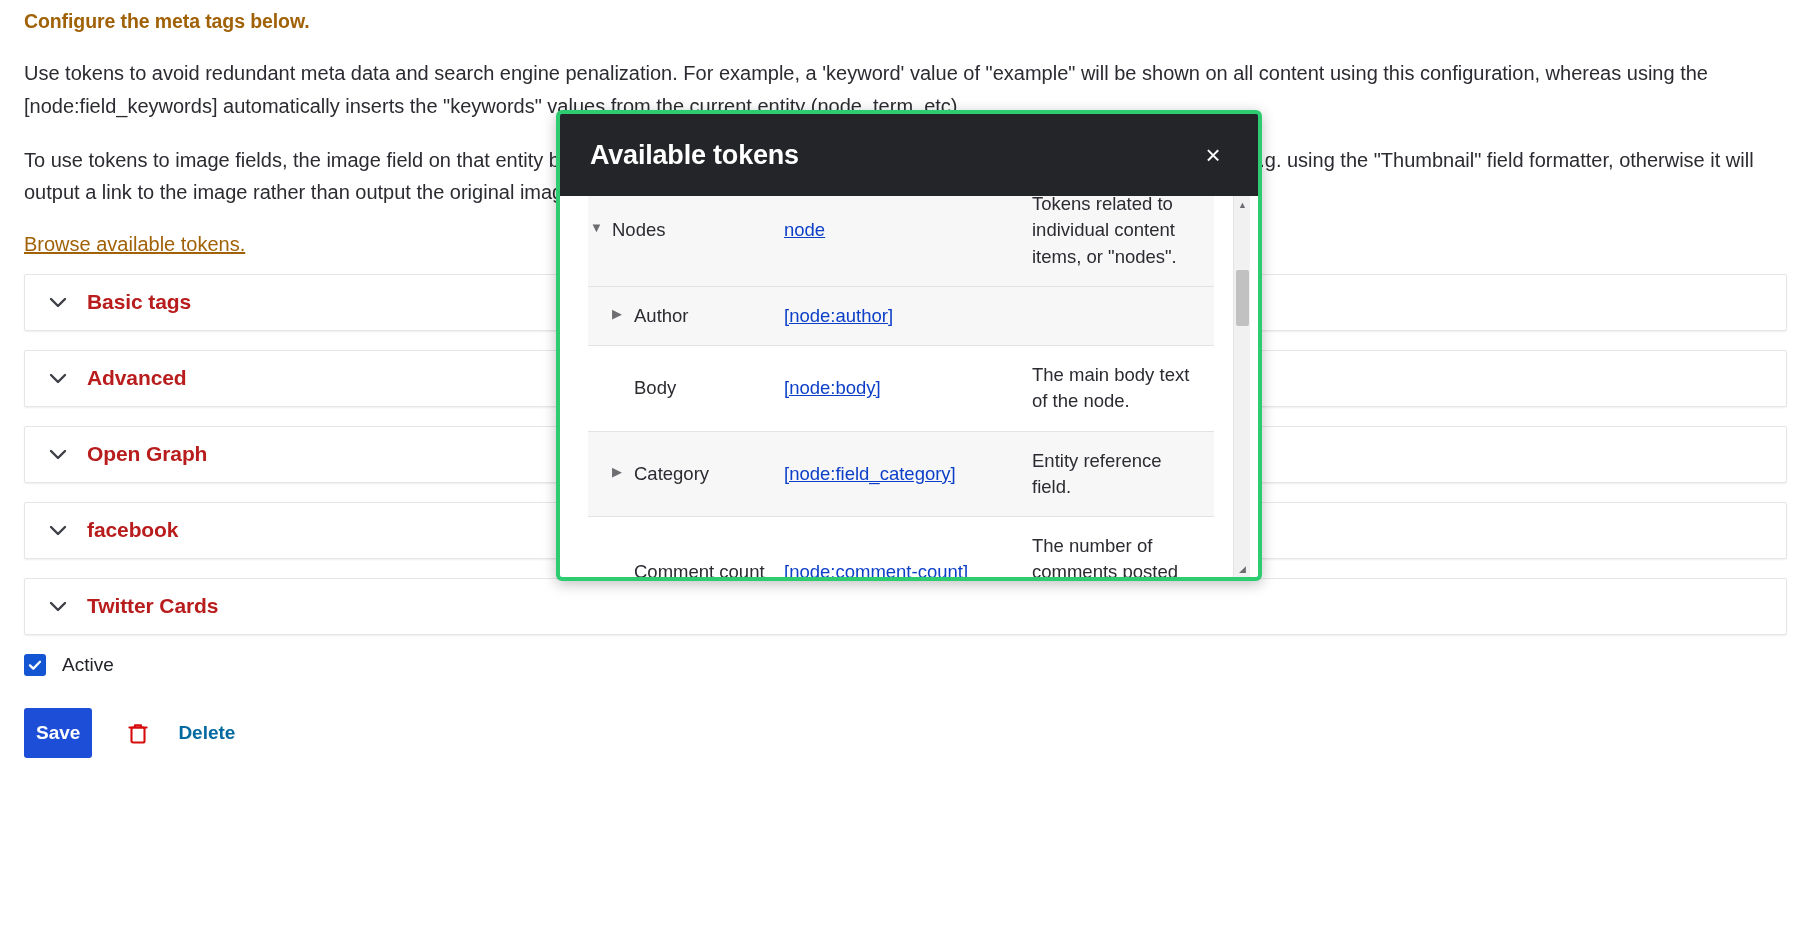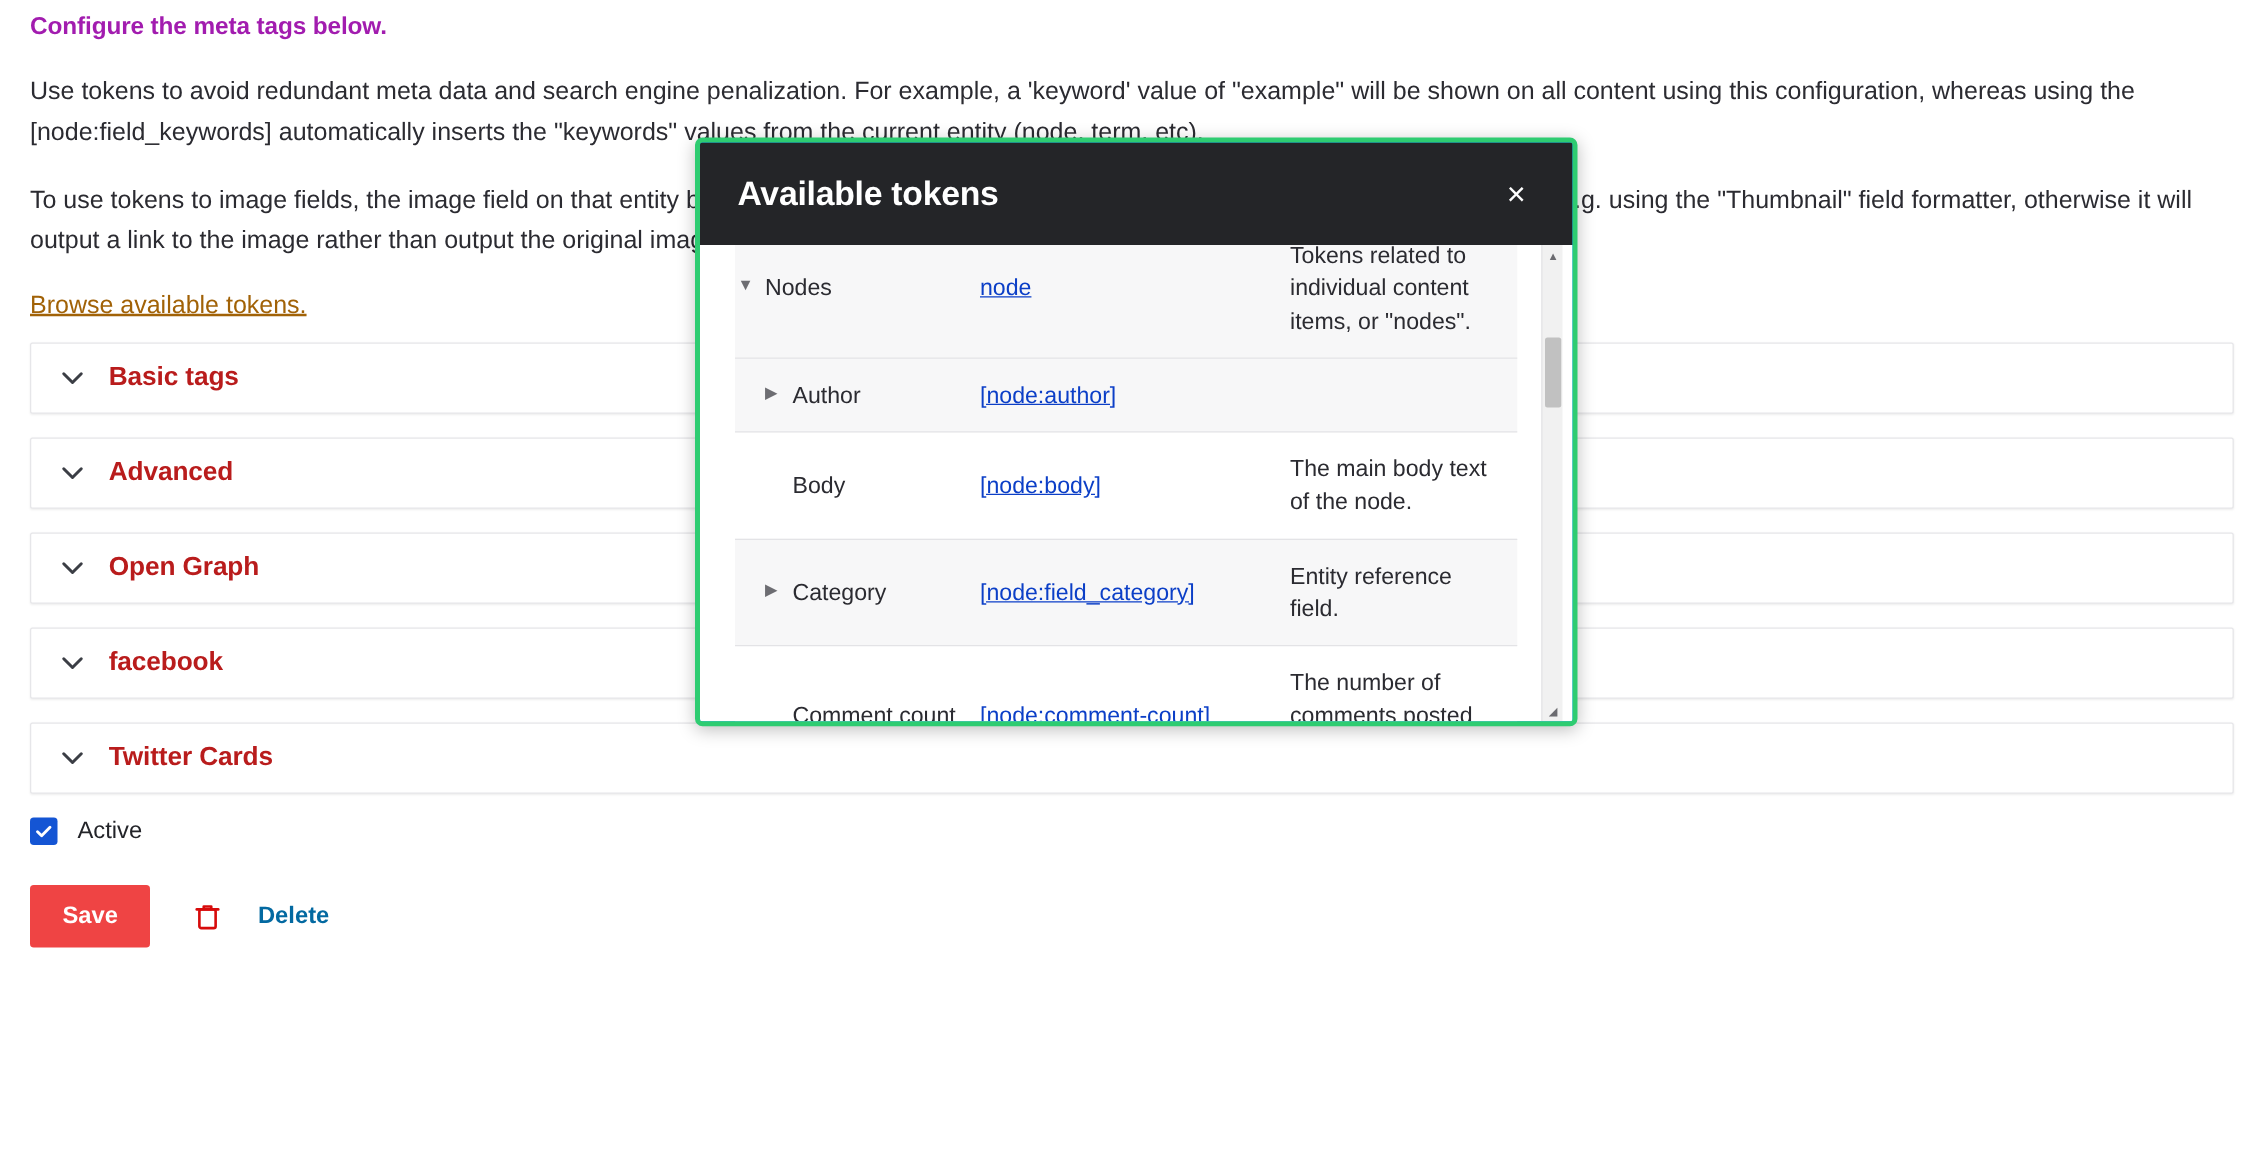--- a/index.html
+++ b/index.html
@@ -16,21 +16,21 @@
     width: 1811px;
     height: 928px;
     background: #fff;
     padding: 0 24px;
   }
 
   
   .intro-title {
     font-size: 19.5px;
     font-weight: bold;
-    color: #a21caf;
+    color: #a16207;
     margin: 0;
     padding-top: 8px;
     line-height: 1.4;
     letter-spacing: -0.1px;
   }
   .intro-p {
     font-size: 20px;
     line-height: 1.62;
     color: #2b2b31;
     margin: 22px 0 0 0;
@@ -96,28 +96,28 @@
     color: #232429;
   }
 
   
   .actions {
     display: flex;
     align-items: center;
     margin-top: 32px;
   }
   .btn-save {
-    background: #ef4444;
+    background: #1d4ed8;
     color: #fff;
     border: none;
     border-radius: 3px;
     font-size: 19px;
     font-weight: bold;
     font-family: "Liberation Sans", sans-serif;
-    padding: 0 26px;
+    padding: 0 12px;
     height: 50px;
     cursor: pointer;
   }
   .btn-delete {
     display: flex;
     align-items: center;
     margin-left: 36px;
     color: #0369a1;
     font-size: 19px;
     font-weight: bold;

